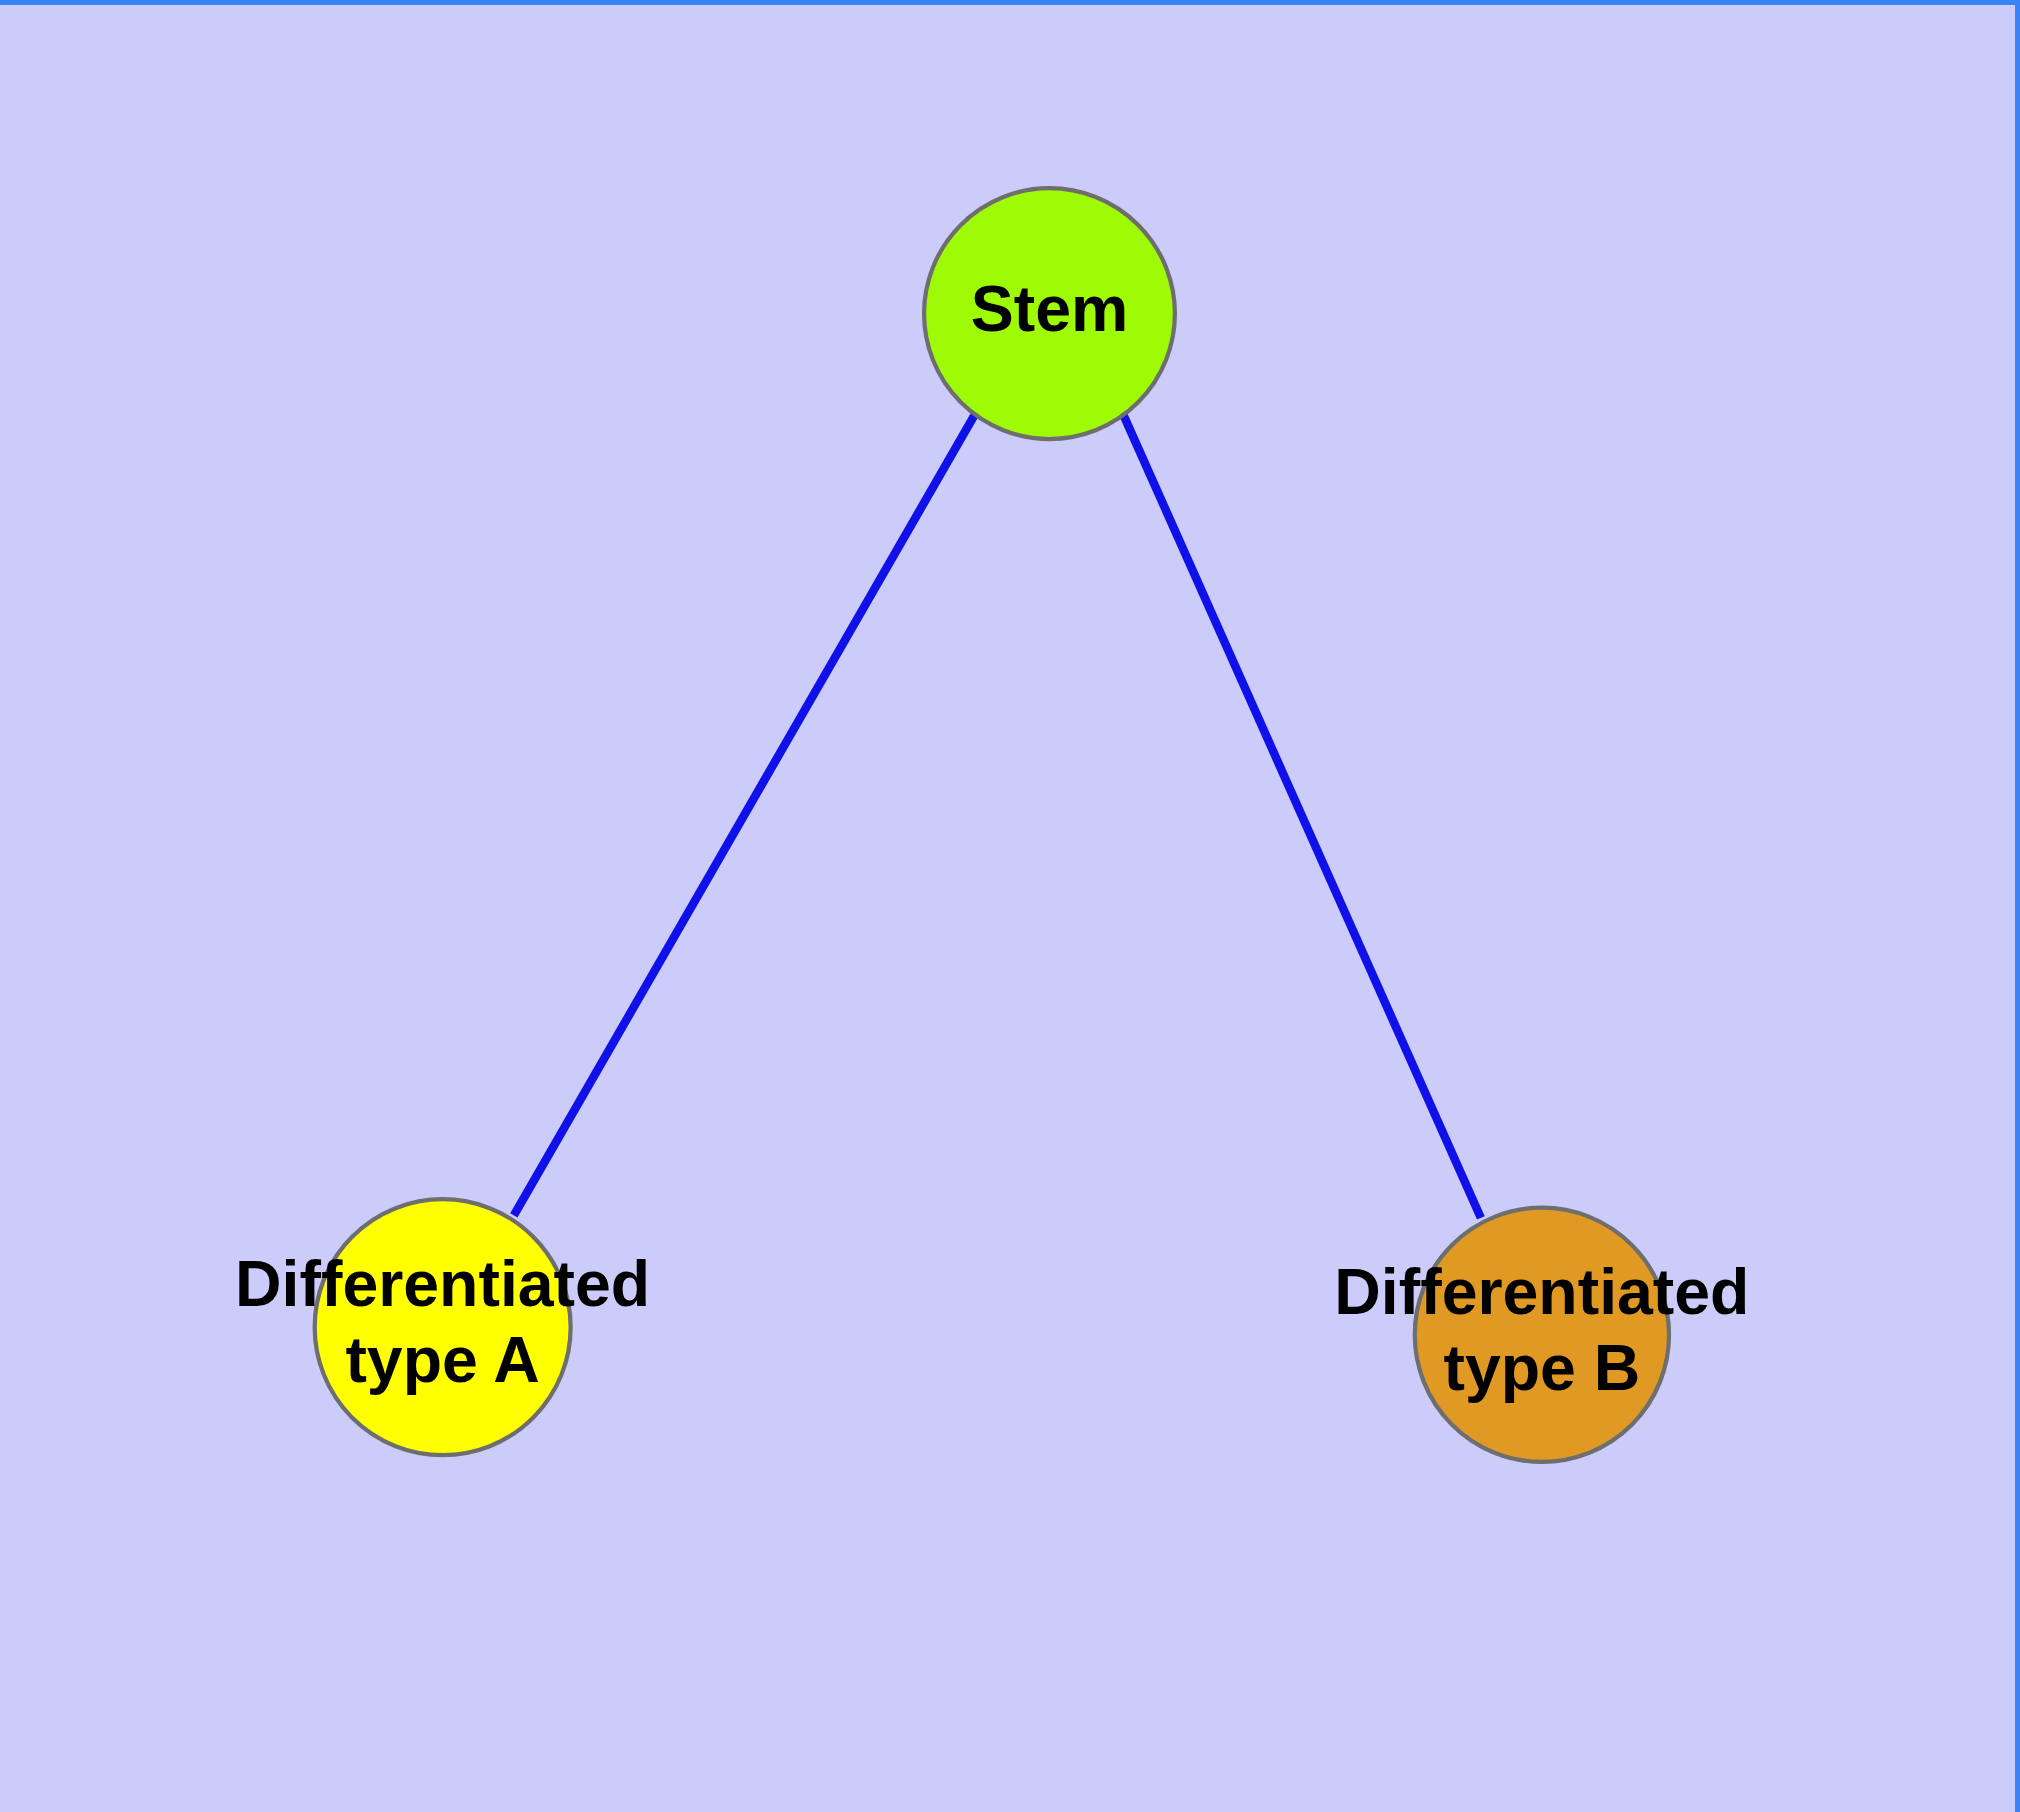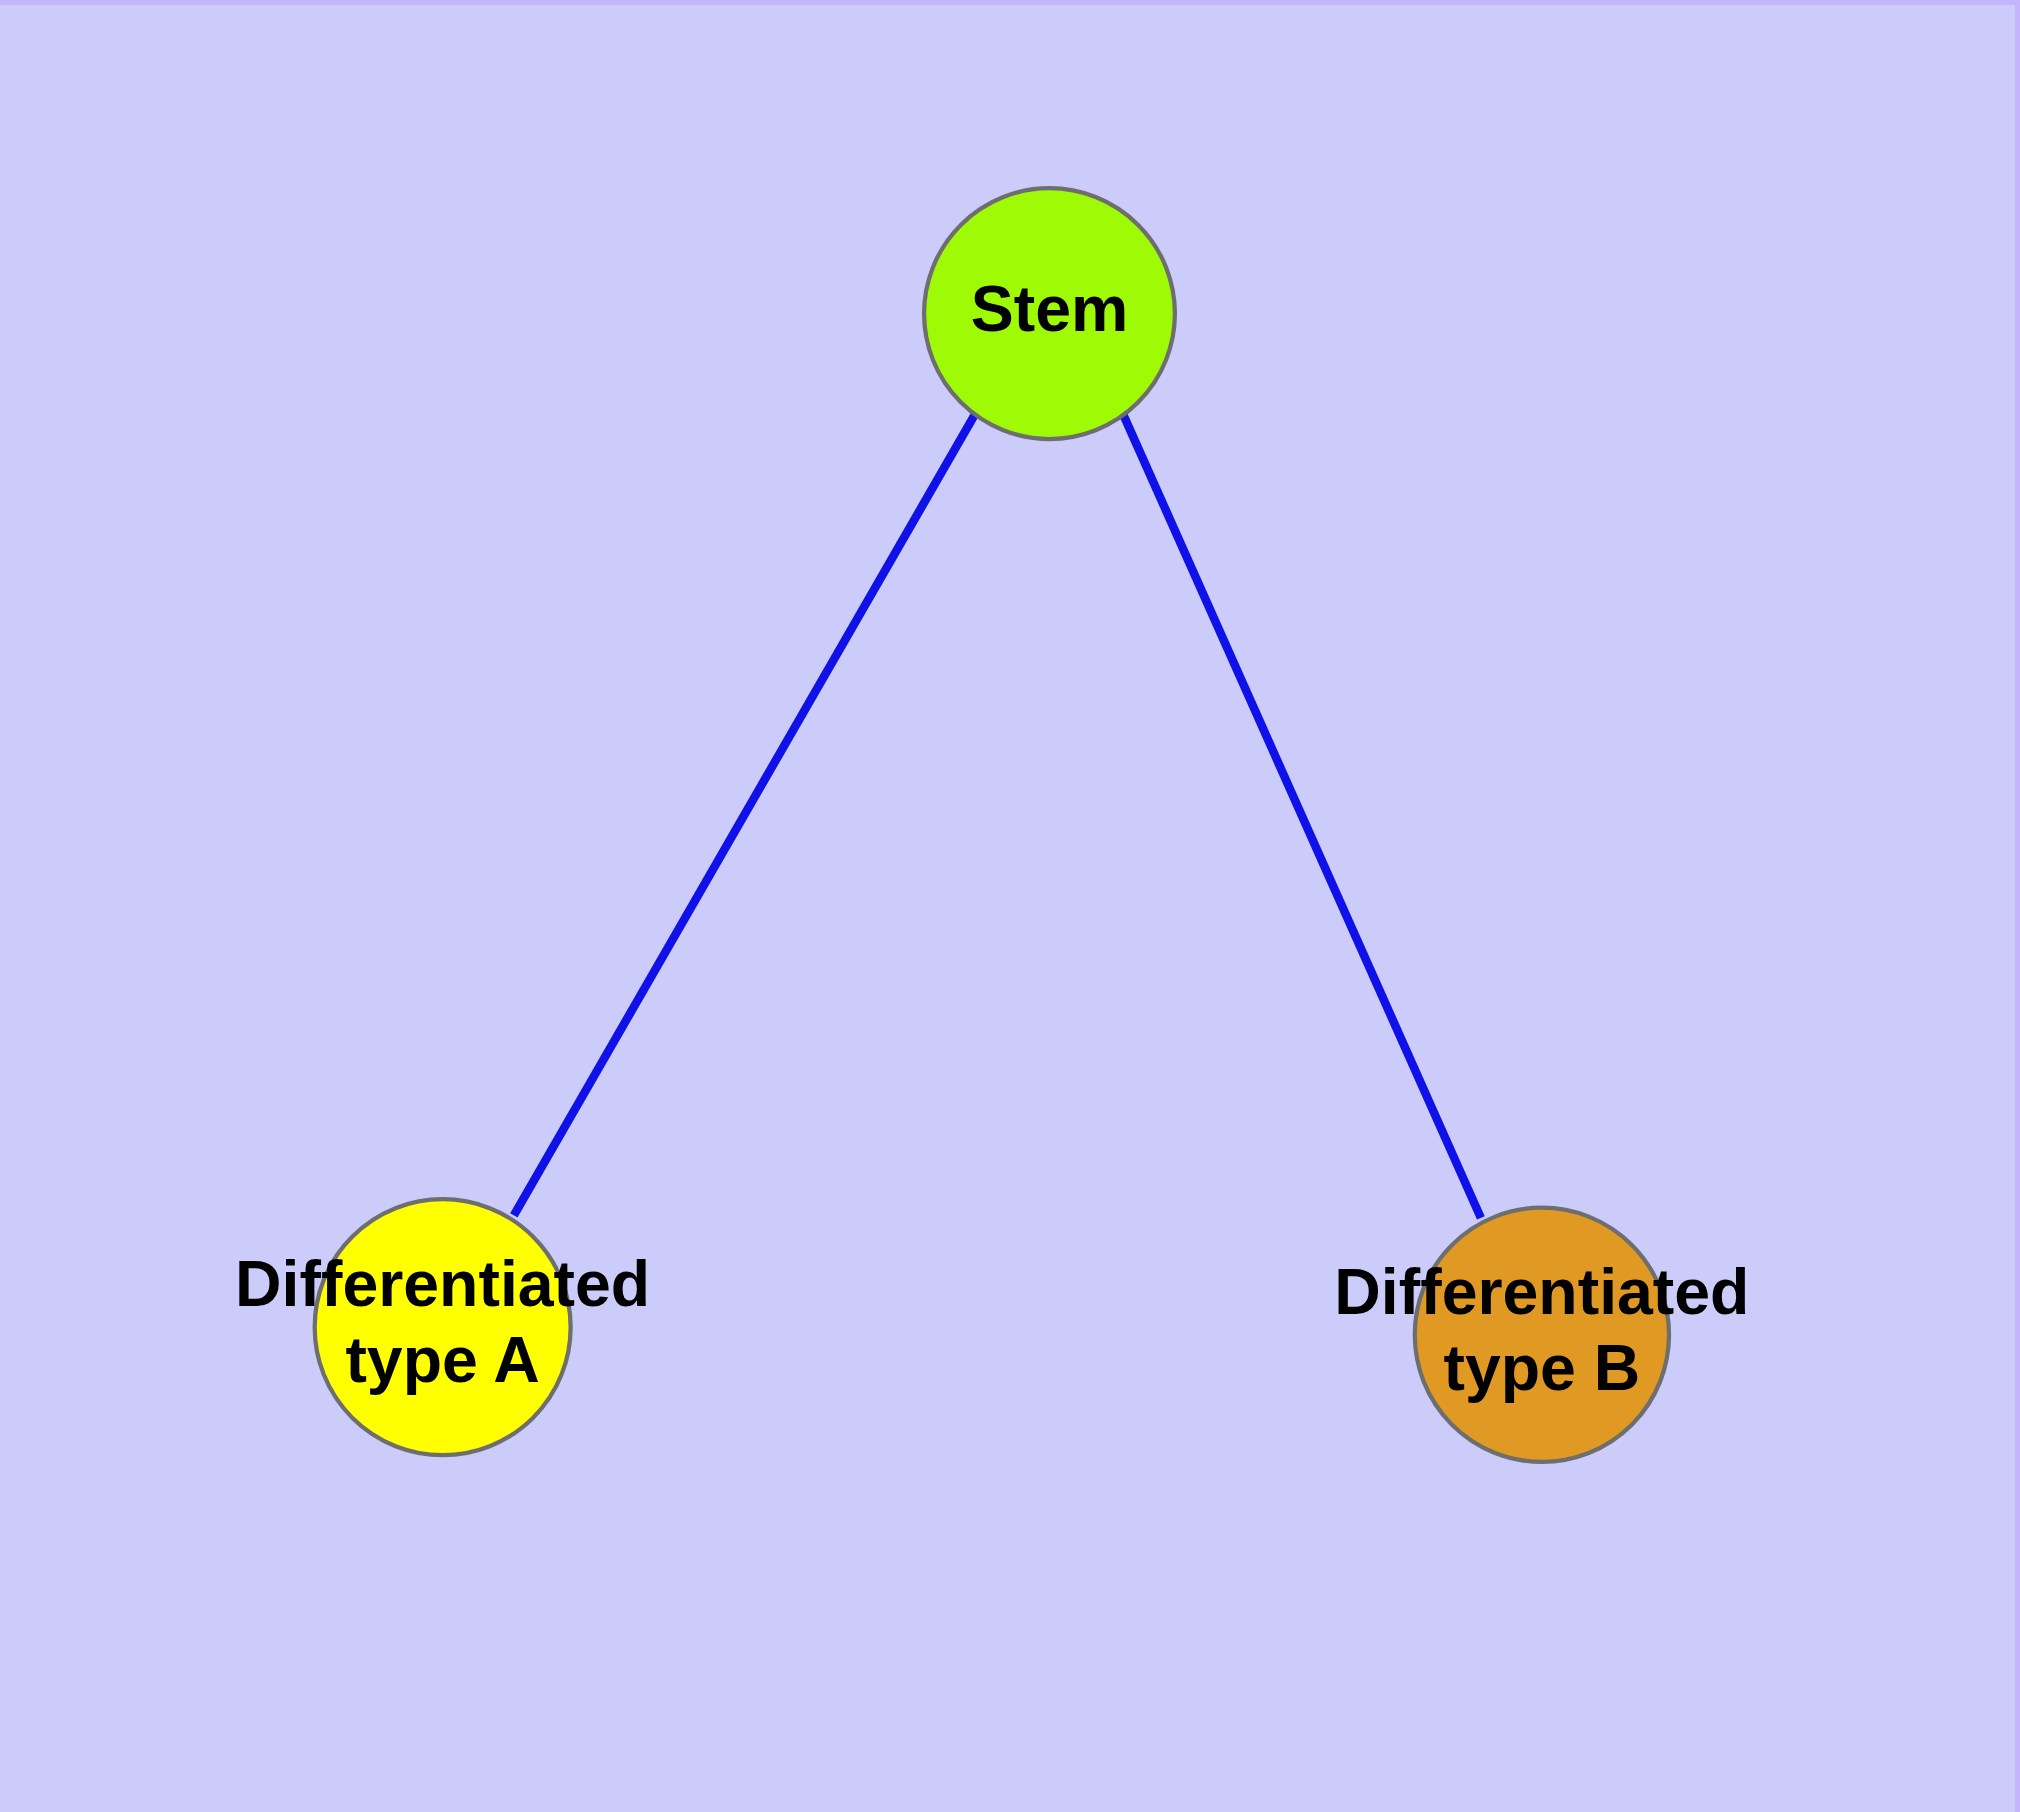--- a/index.html
+++ b/index.html
@@ -5,21 +5,21 @@
 <style>
   html, body {
     margin: 0;
     padding: 0;
     background: #ffffff;
   }
   #canvas {
     position: relative;
     width: 2021px;
     height: 1812px;
-    background: #c4b5fd;
+    background: #3b82f6;
     overflow: hidden;
     font-family: "Liberation Sans", "DejaVu Sans", sans-serif;
   }
   #plot-area {
     position: absolute;
     left: 0px;
     top: 5.1px;
     width: 2015px;
     height: 1807px;
     background: #ccccfa;

